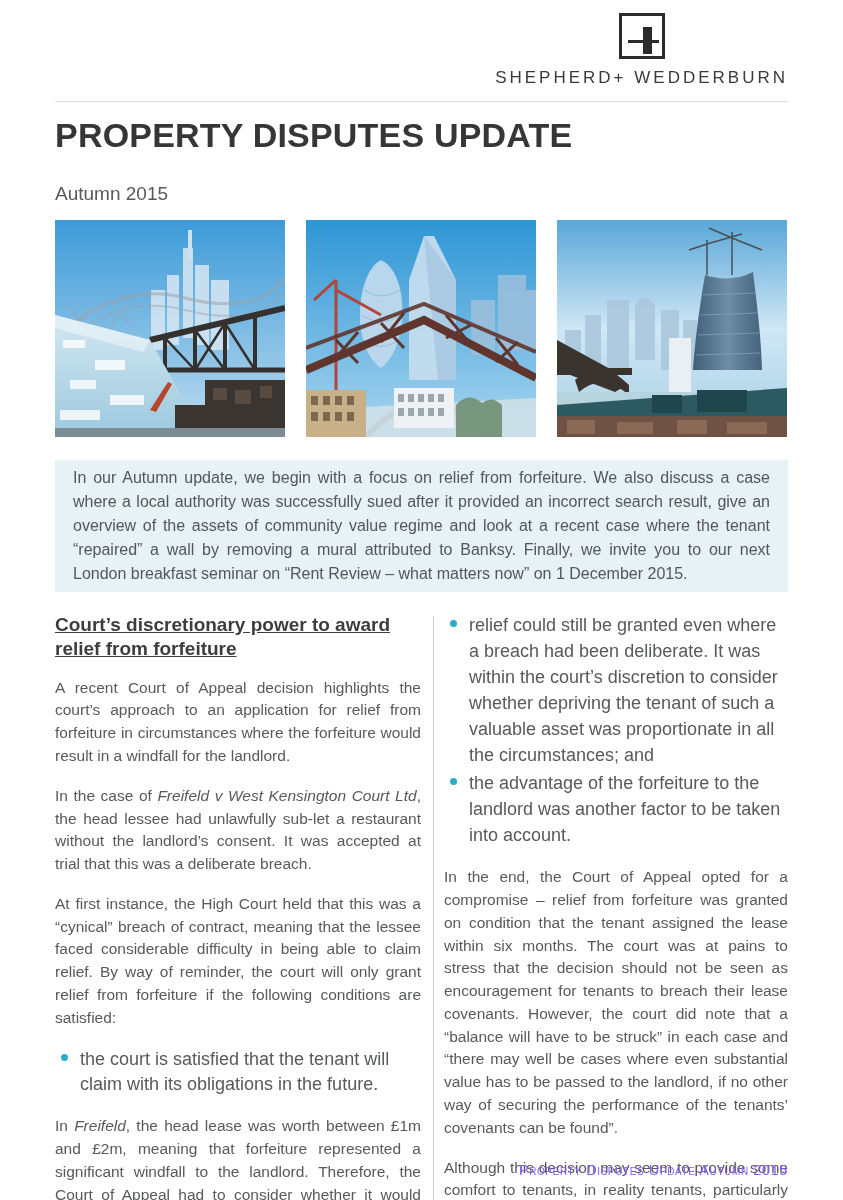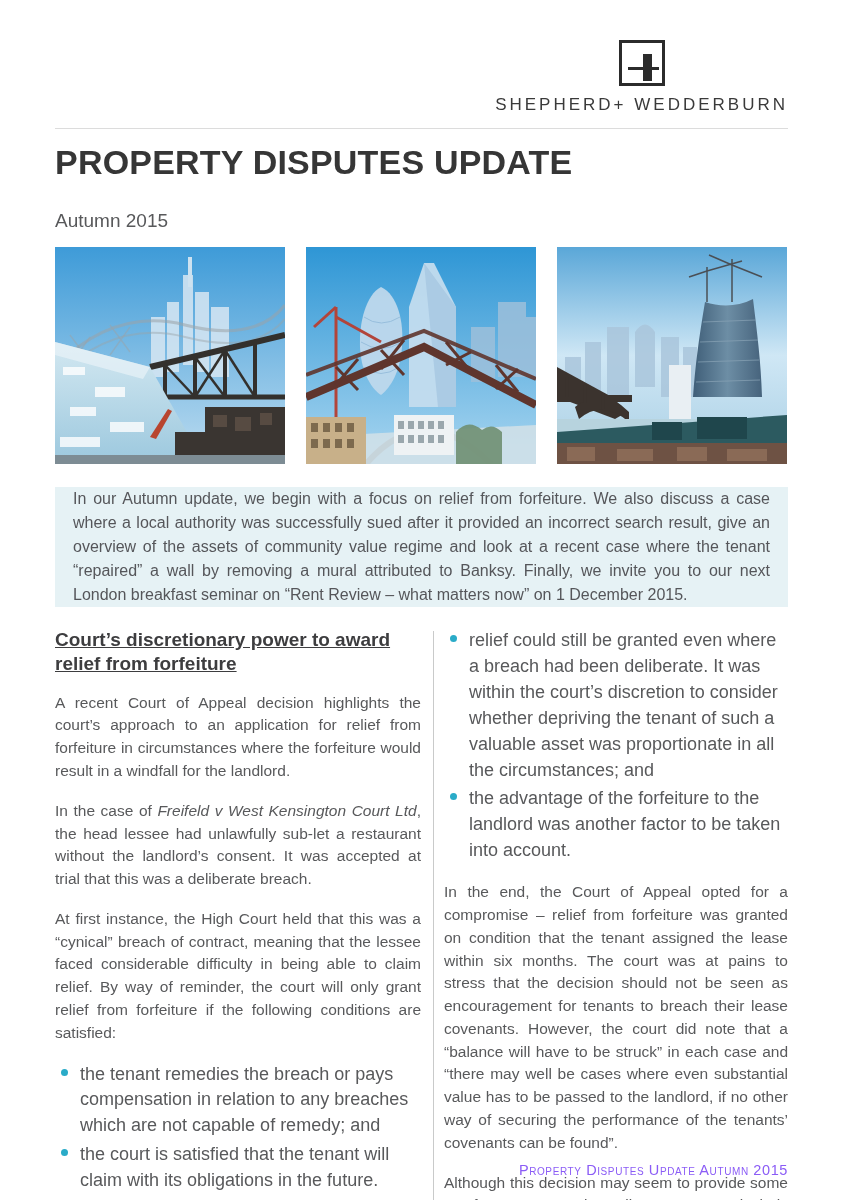--- a/index.html
+++ b/index.html
@@ -5,21 +5,21 @@
   * { margin:0; padding:0; box-sizing:border-box; }
   html,body { background:#ffffff; }
   body { font-family:"Liberation Sans", sans-serif; }
   .page {
     width:843px; height:1200px; margin:0 auto; background:#ffffff;
     position:relative; overflow:hidden;
   }
   .content { padding:0 55px; }
 
   
-  .header { display:flex; justify-content:flex-end; padding-top:40px; }
+  .header { display:flex; justify-content:flex-end; padding-top:13px; }
   .brand-block { text-align:center; }
   .logo-mark {
     width:46px; height:46px; border:3px solid #2b2b2b; margin:0 auto 9px;
     position:relative; background:#fff;
   }
   .logo-mark .h-line { position:absolute; left:6px; right:3px; top:24px; height:3px; background:#2b2b2b; }
   .logo-mark .v-bar  { position:absolute; right:10px; top:11px; bottom:2px; width:9px; background:#2b2b2b; }
   .brand-name {
     font-size:17px; color:#3a3a3a; letter-spacing:3px; white-space:nowrap; font-weight:400;
   }
@@ -31,21 +31,21 @@
   }
   .page-subtitle { margin-top:28px; font-size:19px; color:#58595b; }
 
   
   .photo-strip { margin-top:15px; display:flex; gap:21px; }
   .photo { width:230px; height:217px; overflow:hidden; background:#9ecbe6; }
   .photo svg { display:block; width:100%; height:100%; }
 
   
   .intro-box {
-    margin-top:23px; background:#e6f2f5; padding:0 18px;
+    margin-top:23px; background:#e6f2f5; padding:6px 18px;
     font-size:16px; line-height:1.5; color:#55565a; text-align:justify;
   }
 
   
   .article { margin-top:21px; display:flex; align-items:stretch; }
   .col-left  { width:366px; }
   .col-divider { width:1px; background:#c9caca; margin:3px 10px 6px 12px; }
   .col-right { width:344px; }
 
   .article-heading {
@@ -309,24 +309,20 @@
           <span>In the case of </span><span class="case-name">Freifeld v West Kensington Court Ltd</span><span>, the head lessee had unlawfully sub-let a restaurant without the landlord’s consent. It was accepted at trial that this was a deliberate breach.</span>
         </p>
 
         <p class="para">
           <span>At first instance, the High Court held that this was a “cynical” breach of contract, meaning that the lessee faced considerable difficulty in being able to claim relief. By way of reminder, the court will only grant relief from forfeiture if the following conditions are satisfied:</span>
         </p>
 
         <ul class="bullets">
           <li>
             <span class="dot"></span>
-            <span>the tenant remedies the breach or pays compensation in relation to any breaches which are not capable of remedy; and</span>
-          </li>
-          <li>
-            <span class="dot"></span>
             <span>the court is satisfied that the tenant will claim with its obligations in the future.</span>
           </li>
         </ul>
 
         <p class="para">
           <span>In </span><span class="case-name">Freifeld</span><span>, the head lease was worth between £1m and £2m, meaning that forfeiture represented a significant windfall to the landlord. Therefore, the Court of Appeal had to consider whether it would refuse relief given the bad behaviour of the lessee. The Court of Appeal held that:</span>
         </p>
       </div>
 
       <div class="col-divider"></div>

